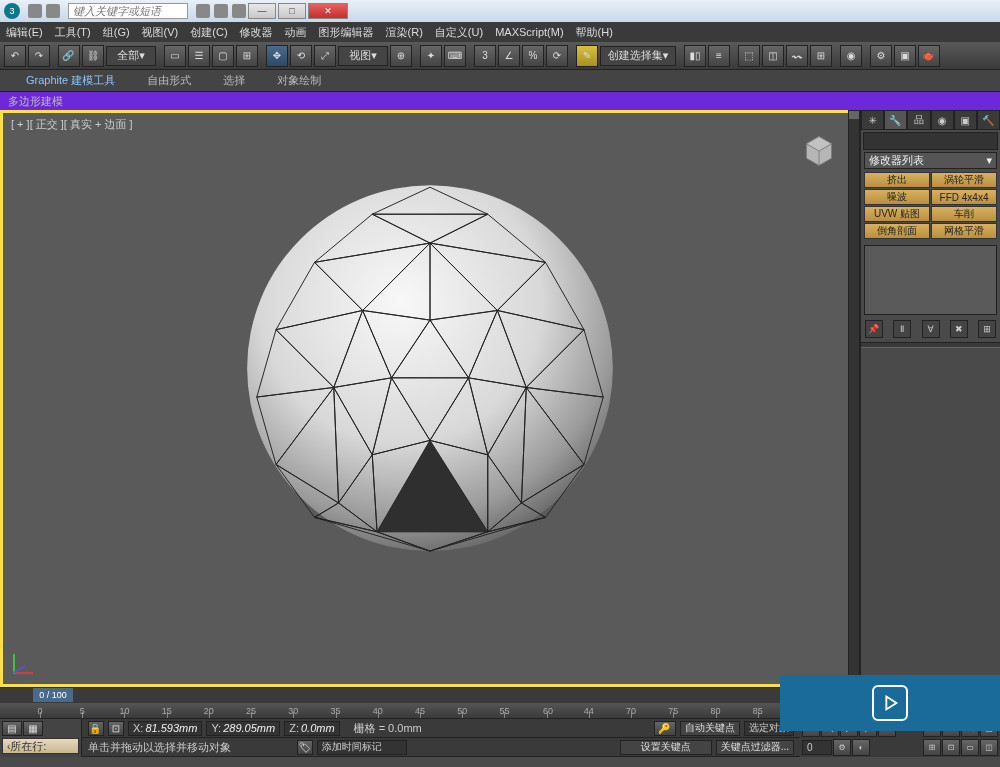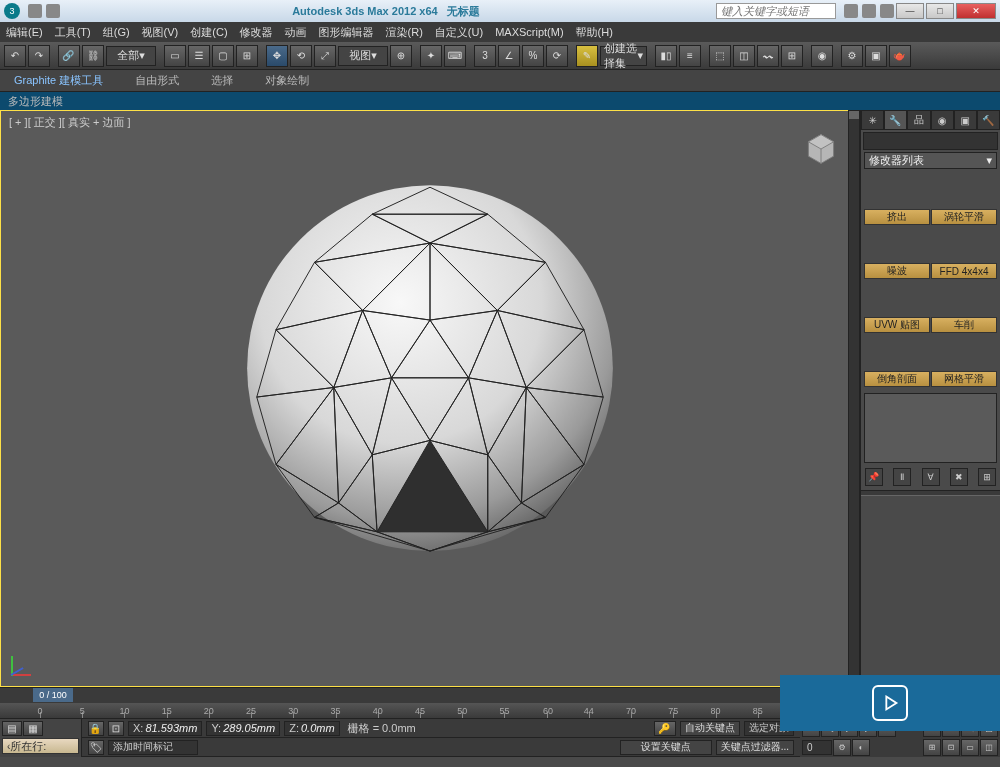--- a/index.html
+++ b/index.html
@@ -13,42 +13,42 @@
 .titlebar .winbtn.close { background:linear-gradient(#e86060,#c03030); color:#fff; width:40px; }
 .titlebar .ticon { width:14px; height:14px; margin:0 2px; background:#888; border-radius:2px; }
 .menubar { height:20px; background:#3a3a3a; display:flex; align-items:center; padding:0 6px; gap:12px; color:#ddd; }
 .menubar span { cursor:default; }
 .toolbar { height:28px; background:linear-gradient(#5a5a5a,#3a3a3a); display:flex; align-items:center; padding:0 4px; gap:2px; border-bottom:1px solid #222; }
 .tbtn { width:22px; height:22px; background:linear-gradient(#666,#444); border:1px solid #222; display:flex; align-items:center; justify-content:center; font-size:10px; color:#ddd; }
 .tbtn.active { background:linear-gradient(#4a6a8a,#2a4a6a); }
 .tbtn.yellow { background:linear-gradient(#d8c040,#a89020); }
 .tsep { width:4px; }
 .tdrop { width:50px; height:20px; background:#444; border:1px solid #222; color:#ddd; padding:8px 3px; display:flex; align-items:center; justify-content:center; }
-.tdrop.wide { width:47px; }
-.ribbon { height:22px; background:#444; display:flex; align-items:center; padding:0 8px; gap:20px; border-bottom:1px solid #222; }
+.tdrop.wide { width:76px; }
+.ribbon { height:22px; background:#444; display:flex; align-items:center; padding:0 20px; gap:20px; border-bottom:1px solid #222; }
 .ribbon .tab { color:#bbb; padding:2px 6px; }
 .ribbon .tab.active { color:#8ac4ff; }
-.subbar { height:18px; background:#0c4a6e; padding:0 8px; display:flex; align-items:center; color:#bbb; }
+.subbar { height:18px; background:#6d28d9; padding:0 8px; display:flex; align-items:center; color:#bbb; }
 .mainrow { display:flex; height:577px; }
-.viewport { flex:1; background:#5a5a5a; border:1px solid #fde047; position:relative; overflow:hidden; }
+.viewport { flex:1; background:#5a5a5a; border:3px solid #fde047; position:relative; overflow:hidden; }
 .viewport-label { position:absolute; top:4px; left:8px; color:#ccc; font-size:11px; }
 .viewcube { position:absolute; top:20px; right:20px; width:36px; height:36px; opacity:0.7; }
 .sphere-container { position:absolute; top:50%; left:50%; transform:translate(-50%,-58%); width:385px; height:385px; }
 .axis { position:absolute; bottom:10px; left:10px; width:30px; height:30px; }
 .axis .x { position:absolute; bottom:0; left:0; width:20px; height:2px; background:#d04040; }
 .axis .y { position:absolute; bottom:0; left:0; width:2px; height:20px; background:#40c040; }
 .axis .z { position:absolute; bottom:0; left:0; width:14px; height:2px; background:#4060d0; transform:rotate(-30deg); transform-origin:left; }
 .sidepanel { width:140px; background:#4a4a4a; border-left:1px solid #222; display:flex; flex-direction:column; }
 .sidetabs { height:20px; display:flex; background:#3a3a3a; }
 .sidetab { flex:1; border:1px solid #222; display:flex; align-items:center; justify-content:center; font-size:10px; }
 .sidetab.active { background:#555; }
 .nameinput { height:18px; background:#333; border:1px solid #222; margin:2px; }
 .modlist { background:#555; border:1px solid #222; margin:0 3px; display:flex; align-items:center; justify-content:space-between; padding:0 4px; color:#eee; }
 .modbtns { display:grid; grid-template-columns:1fr 1fr; gap:1px; margin:3px; }
-.modbtn { height:16px; background:linear-gradient(#d8b060,#b89040); border:1px solid #333; color:#222; font-size:10px; display:flex; align-items:center; justify-content:center;margin-top:37px; }
+.modbtn { height:16px; background:linear-gradient(#d8b060,#b89040); border:1px solid #333; color:#222; font-size:10px; display:flex; align-items:center; justify-content:center; }
 .stackarea { height:70px; background:#5a5a5a; border:1px solid #222; margin:3px; }
 .stackbtns { height:22px; display:flex; justify-content:space-between; padding:0 4px; align-items:center; }
 .stackbtns .sb { width:18px; height:18px; background:#444; border:1px solid #222; display:flex; align-items:center; justify-content:center; font-size:9px; }
 .divider { height:6px; background:#3a3a3a; border-top:1px solid #222; border-bottom:1px solid #666; margin:2px 0; }
 .scrollbar { width:12px; background:#333; position:absolute; right:140px; top:110px; bottom:80px; border:1px solid #222; }
 .scrollbar .thumb { width:100%; height:8px; background:#666; position:absolute; top:0; }
 .timebar { height:16px; background:#3a3a3a; display:flex; align-items:center; border-top:1px solid #222; position:relative; }
 .timebar .frameind { position:absolute; left:33px; top:0; width:40px; height:14px; background:#4a6a8a; color:#fff; font-size:9px; display:flex; align-items:center; justify-content:center; }
 .timeruler { height:16px; background:linear-gradient(#555,#3a3a3a); display:flex; align-items:flex-end; padding:0 40px; position:relative; border-bottom:1px solid #222; }
 .tick { position:absolute; bottom:0; width:1px; height:6px; background:#888; }
@@ -70,23 +70,20 @@
 .watermark .wtext .big { font-size:18px; font-weight:bold; letter-spacing:2px; }
 .watermark .wtext .small { font-size:10px; letter-spacing:2px; }
 </style>
 </head>
 <body>
 
 <div class="titlebar">
   <div class="logo">3</div>
   <span class="ticon"></span>
   <span class="ticon"></span>
-  <div class="title">
-    <span>Autodesk 3ds Max  2012 x64</span>&nbsp;&nbsp;&nbsp;<span>无标题</span>
-  </div>
   <input class="search" placeholder="键入关键字或短语" style="">
   <span class="ticon"></span>
   <span class="ticon"></span>
   <span class="ticon"></span>
   <div class="winbtns">
     <div class="winbtn">—</div>
     <div class="winbtn">□</div>
     <div class="winbtn close">✕</div>
   </div>
 </div>
@@ -345,26 +342,27 @@
           <span class="val">81.593mm</span>
         </div>
       <div class="coordbox">
           <span class="lbl">Y:</span>
           <span class="val">289.05mm</span>
         </div>
       <div class="coordbox">
           <span class="lbl">Z:</span>
           <span class="val">0.0mm</span>
         </div>
-      <span style="margin-left:4px">栅格 = 0.0mm</span>
+      <span style="margin-left:10px">栅格 = 0.0mm</span>
       <span class="tbtn" style="width:22px;height:15px;margin-left:auto">🔑</span>
       <span class="tbtn" style="width:auto;height:15px;padding:0 4px;background:#444">自动关键点</span>
       <div class="coordbox" style="width:50px">选定对象</div>
     </div>
     <div class="statrow">
+      <span style="flex:1">单击并拖动以选择并移动对象</span>
       <span class="tbtn" style="width:16px;height:15px">🏷</span>
       <div class="coordbox" style="width:90px">添加时间标记</div>
       <span style="flex:1"></span>
       <span class="tbtn" style="width:auto;height:15px;padding:0 20px;background:#444">设置关键点</span>
       <span class="tbtn" style="width:auto;height:15px;padding:0 4px;background:#444">关键点过滤器...</span>
     </div>
   </div>
   <div class="statright">
     <div class="playbtns" style="padding:1px 2px">
       <div class="playbtn">⏮</div>

